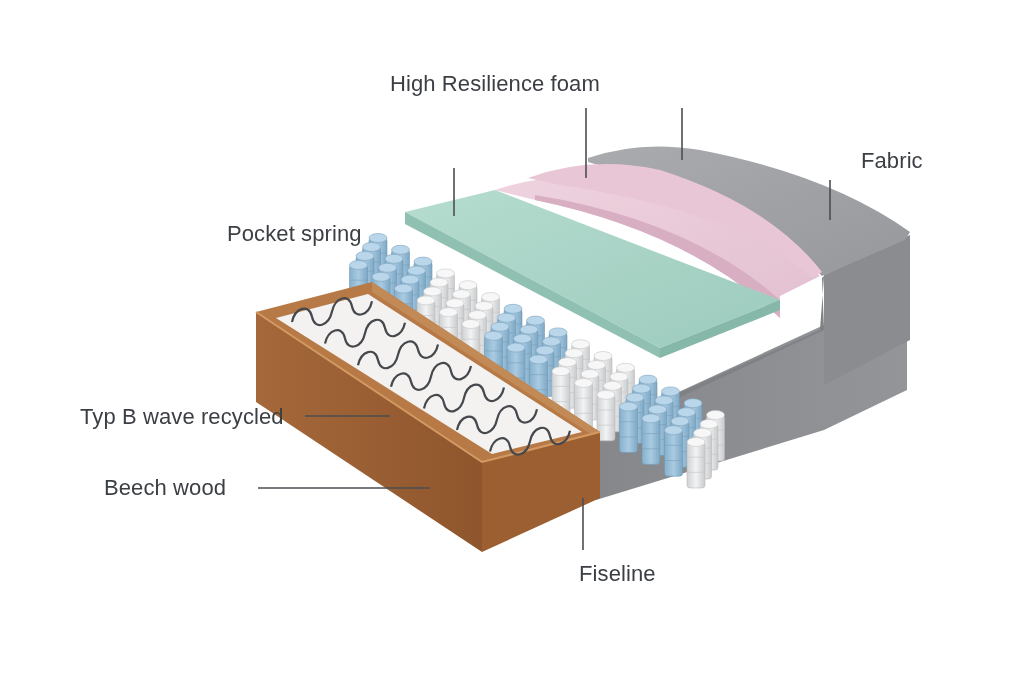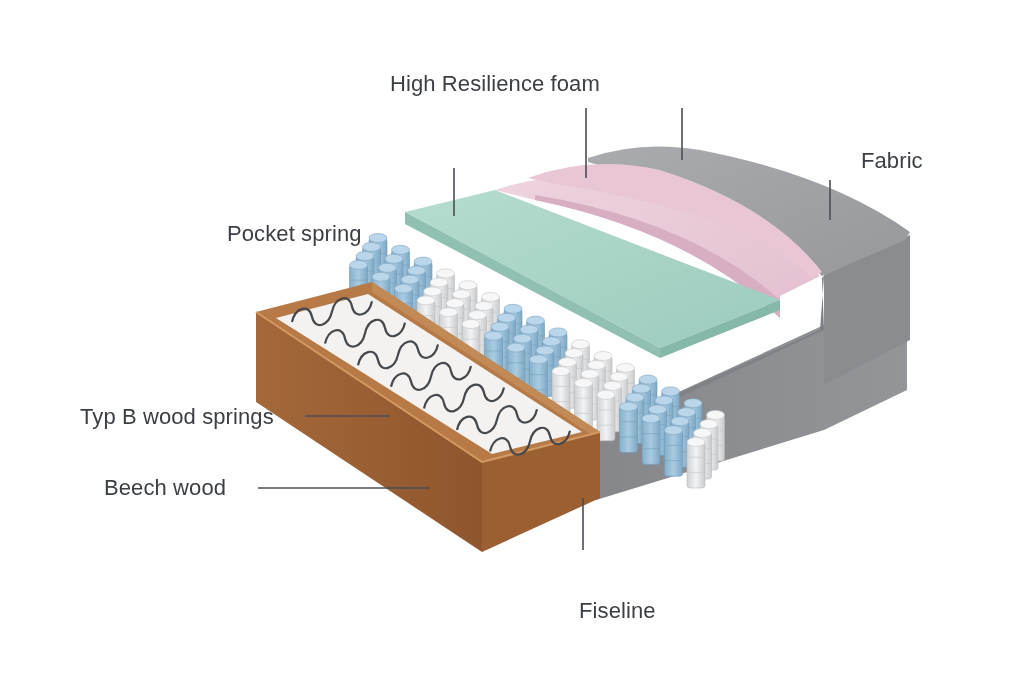--- a/index.html
+++ b/index.html
@@ -489,16 +489,16 @@
       <line x1="305" y1="416" x2="390" y2="416"></line>
       <line x1="258" y1="488" x2="430" y2="488"></line>
       <line x1="583" y1="498" x2="583" y2="550"></line>
     </g>
   </svg>
 
   
   <div class="label" style="left:390px; top:73px;">High Resilience foam</div>
   <div class="label" style="left:819px; top:150px;margin-left:42px;">Fabric</div>
   <div class="label" style="left:227px; top:207px;margin-top:16px;">Pocket spring</div>
-  <div class="label" style="left:80px;  top:406px;">Typ B wood springs</div>
+  <div class="label" style="left:80px;  top:406px;">Typ B wave recycled</div>
   <div class="label" style="left:104px; top:477px;">Beech wood</div>
-  <div class="label" style="left:579px; top:563px;margin-top:37px;">Fiseline</div>
+  <div class="label" style="left:579px; top:563px;">Fiseline</div>
 </div>
 
 </body></html>

